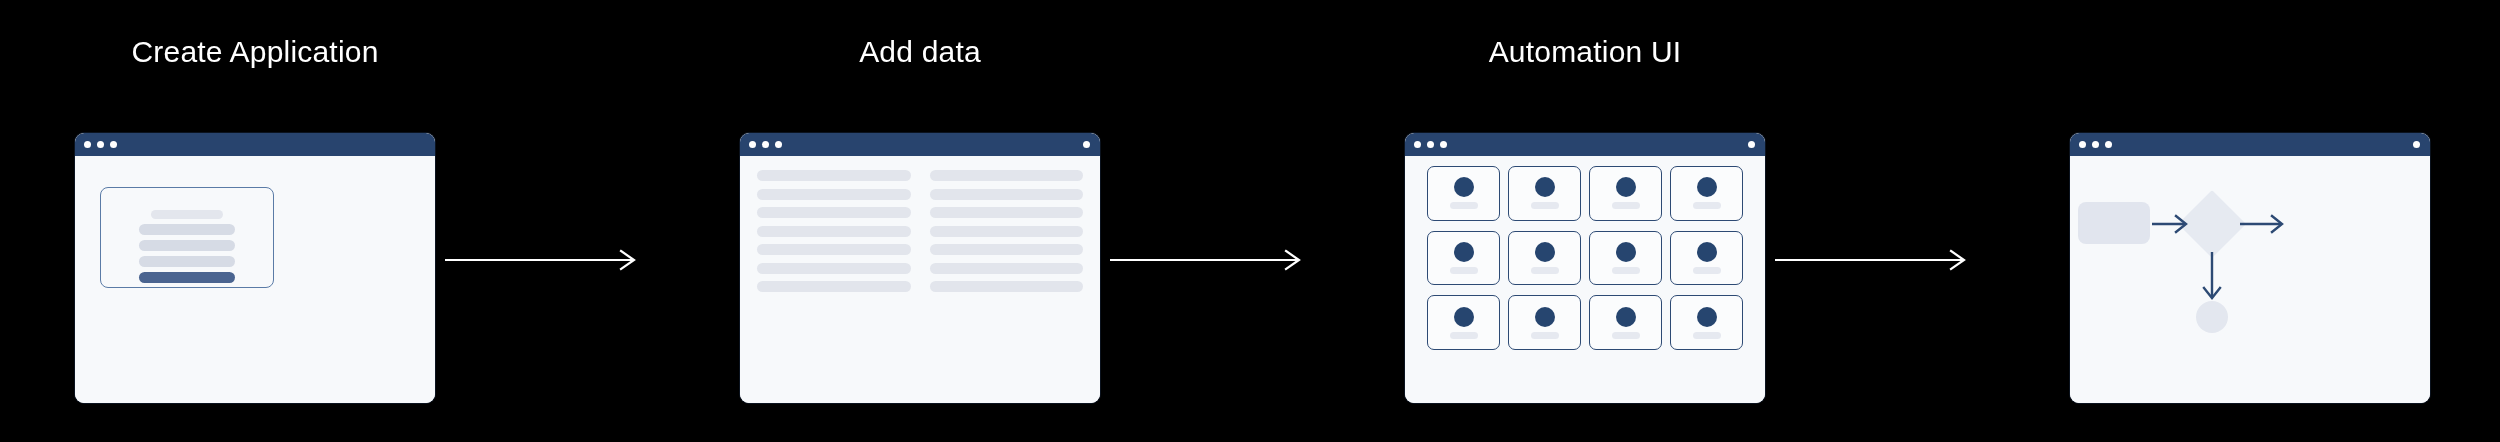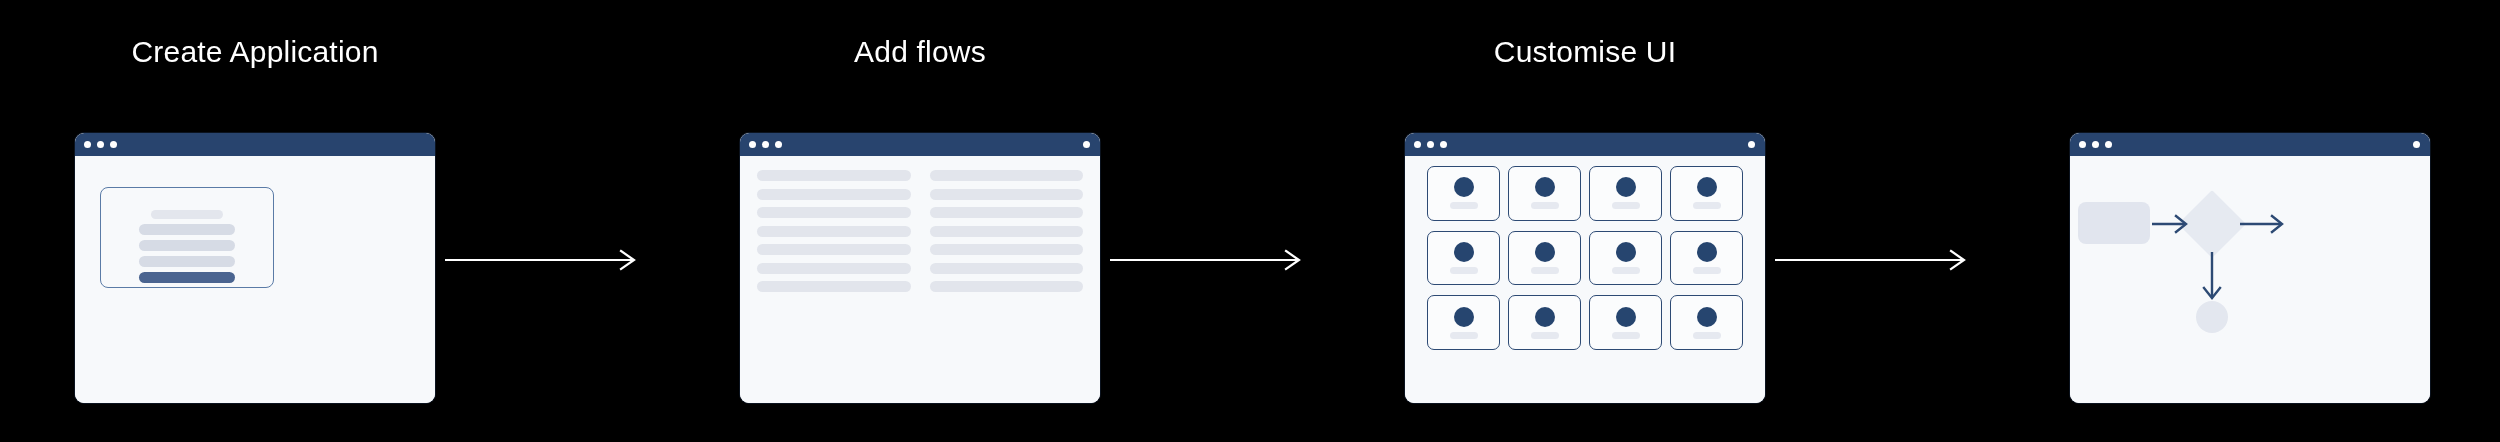--- a/index.html
+++ b/index.html
@@ -267,21 +267,21 @@
   </div>
 
   <div class="connector" style="left:445px;">
     <svg width="200" height="24" viewBox="0 0 200 24">
       <line x1="0" y1="12" x2="188" y2="12" stroke="#ffffff" stroke-width="2.2"></line>
       <polyline points="176,3 189,12 176,21" fill="none" stroke="#ffffff" stroke-width="2.2" stroke-linecap="square" stroke-linejoin="miter"></polyline>
     </svg>
   </div>
 
   <div class="step" style="left:740px;">
-    <div class="step-title">Add flows</div>
+    <div class="step-title">Add data</div>
     <div class="window">
       <div class="titlebar">
         <div class="dots">
           <span class="dot"></span>
           <span class="dot"></span>
           <span class="dot"></span>
         </div>
         <span class="dot-right"></span>
       </div>
       <div class="canvas">
@@ -310,21 +310,21 @@
   </div>
 
   <div class="connector" style="left:1110px;">
     <svg width="200" height="24" viewBox="0 0 200 24">
       <line x1="0" y1="12" x2="188" y2="12" stroke="#ffffff" stroke-width="2.2"></line>
       <polyline points="176,3 189,12 176,21" fill="none" stroke="#ffffff" stroke-width="2.2" stroke-linecap="square" stroke-linejoin="miter"></polyline>
     </svg>
   </div>
 
   <div class="step" style="left:1405px;">
-    <div class="step-title">Customise UI</div>
+    <div class="step-title">Automation UI</div>
     <div class="window">
       <div class="titlebar">
         <div class="dots">
           <span class="dot"></span>
           <span class="dot"></span>
           <span class="dot"></span>
         </div>
         <span class="dot-right"></span>
       </div>
       <div class="canvas">

